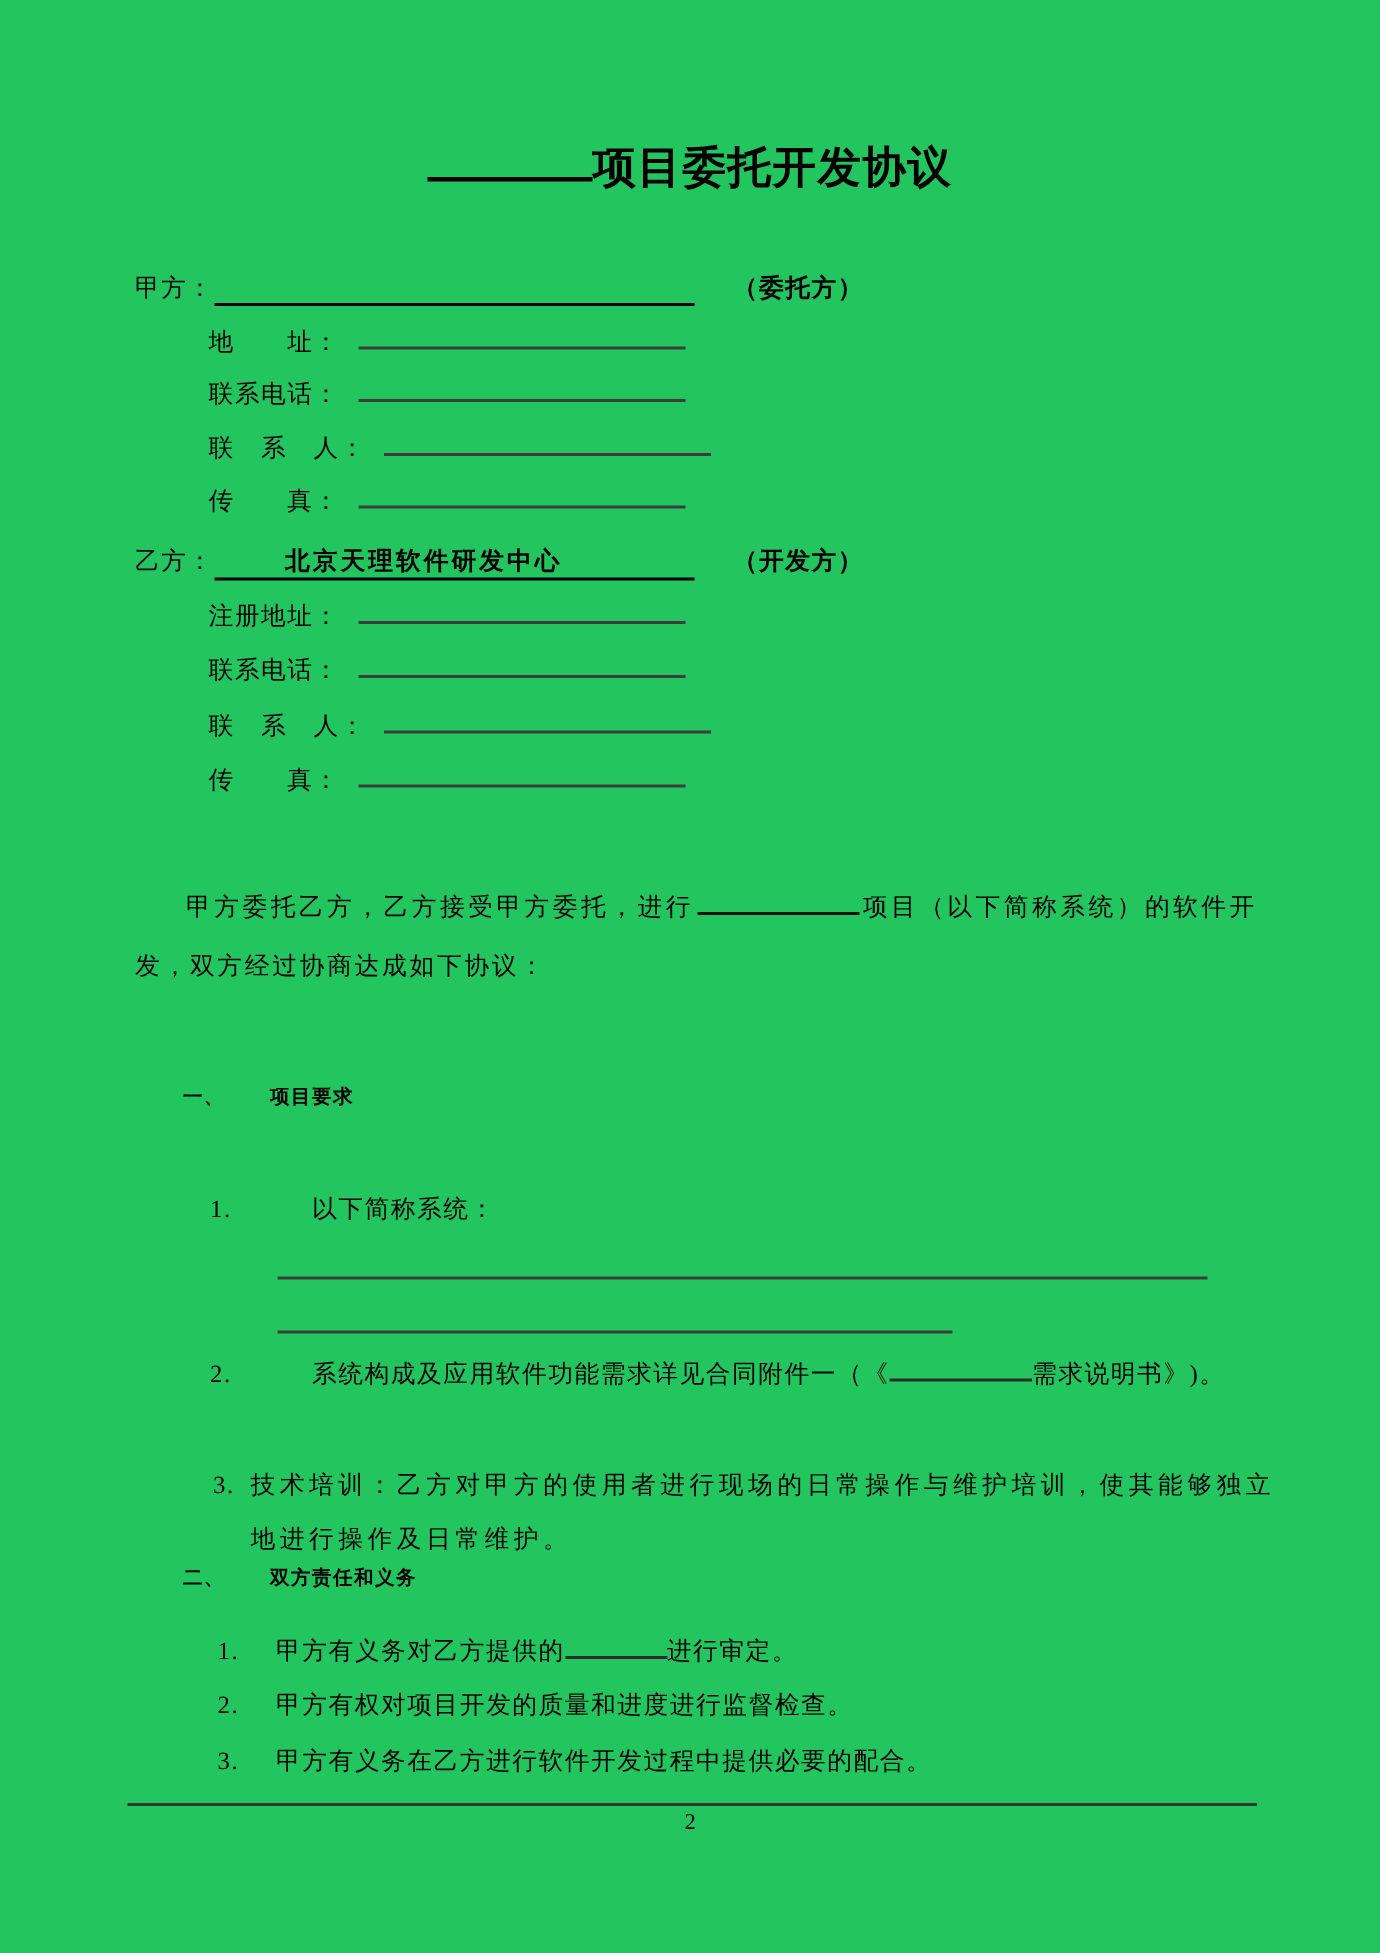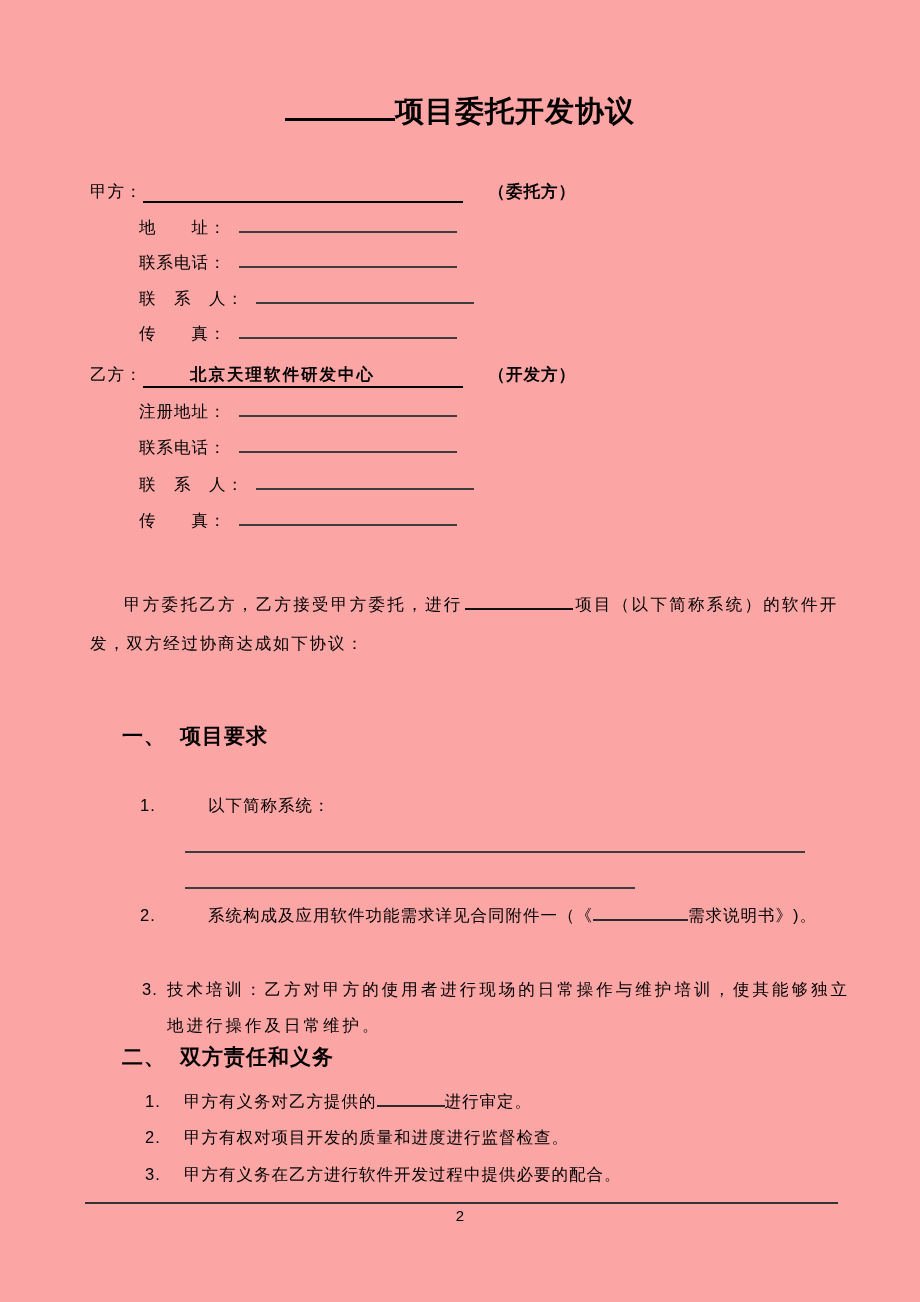--- a/index.html
+++ b/index.html
@@ -1,17 +1,17 @@
 <!DOCTYPE html>
 <html><head>
 <meta charset="utf-8">
 <style>
   html,body{margin:0;padding:0;background:#fff;}
-  .page{position:relative;width:920px;height:1302px;background:#fca5a5;overflow:hidden;
-        font-family:Liberation Sans, sans-serif;font-size:16.5px;color:#000;}
+  .page{position:relative;width:920px;height:1302px;background:#22c55e;overflow:hidden;
+        font-family:Liberation Serif, serif;font-size:16.5px;color:#000;}
   .blank{display:inline-block;border-bottom:2px solid #2b2b2b;vertical-align:baseline;line-height:normal;}
   
   .title-row{position:absolute;top:92px;left:0;width:100%;text-align:center;
              font-weight:bold;font-size:29px;letter-spacing:1px;}
   .title-blank{width:110px;border-bottom:3.5px solid #000;}
   
   .party{position:absolute;left:90px;white-space:nowrap;}
   .party-a{top:174px;}
   .party-b{top:356px;}
   .party .row{height:35.5px;line-height:35.5px;}
@@ -20,21 +20,21 @@
   .main-blank{width:320px;border-bottom:2.5px solid #000;text-align:center;}
   .company{font-weight:bold;letter-spacing:2px;margin-right:40px;}
   .role{font-weight:bold;margin-left:26px;letter-spacing:1px;text-align:right;}
   .flabel{display:inline-block;min-width:88px;margin-left:49px;letter-spacing:1px;}
   .field-blank{width:218px;margin-left:12px;border-bottom:2px solid #3d3d3d;}
   
   .intro{position:absolute;top:585px;left:90px;width:748px;line-height:39px;
          text-align:justify;text-indent:34px;letter-spacing:1.8px;}
   .intro-blank{width:108px;border-bottom:2px solid #111;margin:0 2px;}
   
-  .sec-heading{position:absolute;left:122px;font-weight:bold;font-size:21px;letter-spacing:1px;white-space:nowrap;}
+  .sec-heading{position:absolute;left:122px;font-weight:bold;font-size:13px;letter-spacing:1px;white-space:nowrap;}
   .heading-one{top:722px;}
   .heading-two{top:1043px;}
   .sec-num{display:inline-block;width:58px;}
   
   .item{position:absolute;white-space:nowrap;letter-spacing:1px;}
   .item .num{display:inline-block;}
   .item1{top:795px;left:140px;}
   .item1 .num,.item2 .num{width:68px;}
   .item2{top:905px;left:140px;}
   .item2-blank{width:95px;border-bottom:2px solid #2b2b2b;}

